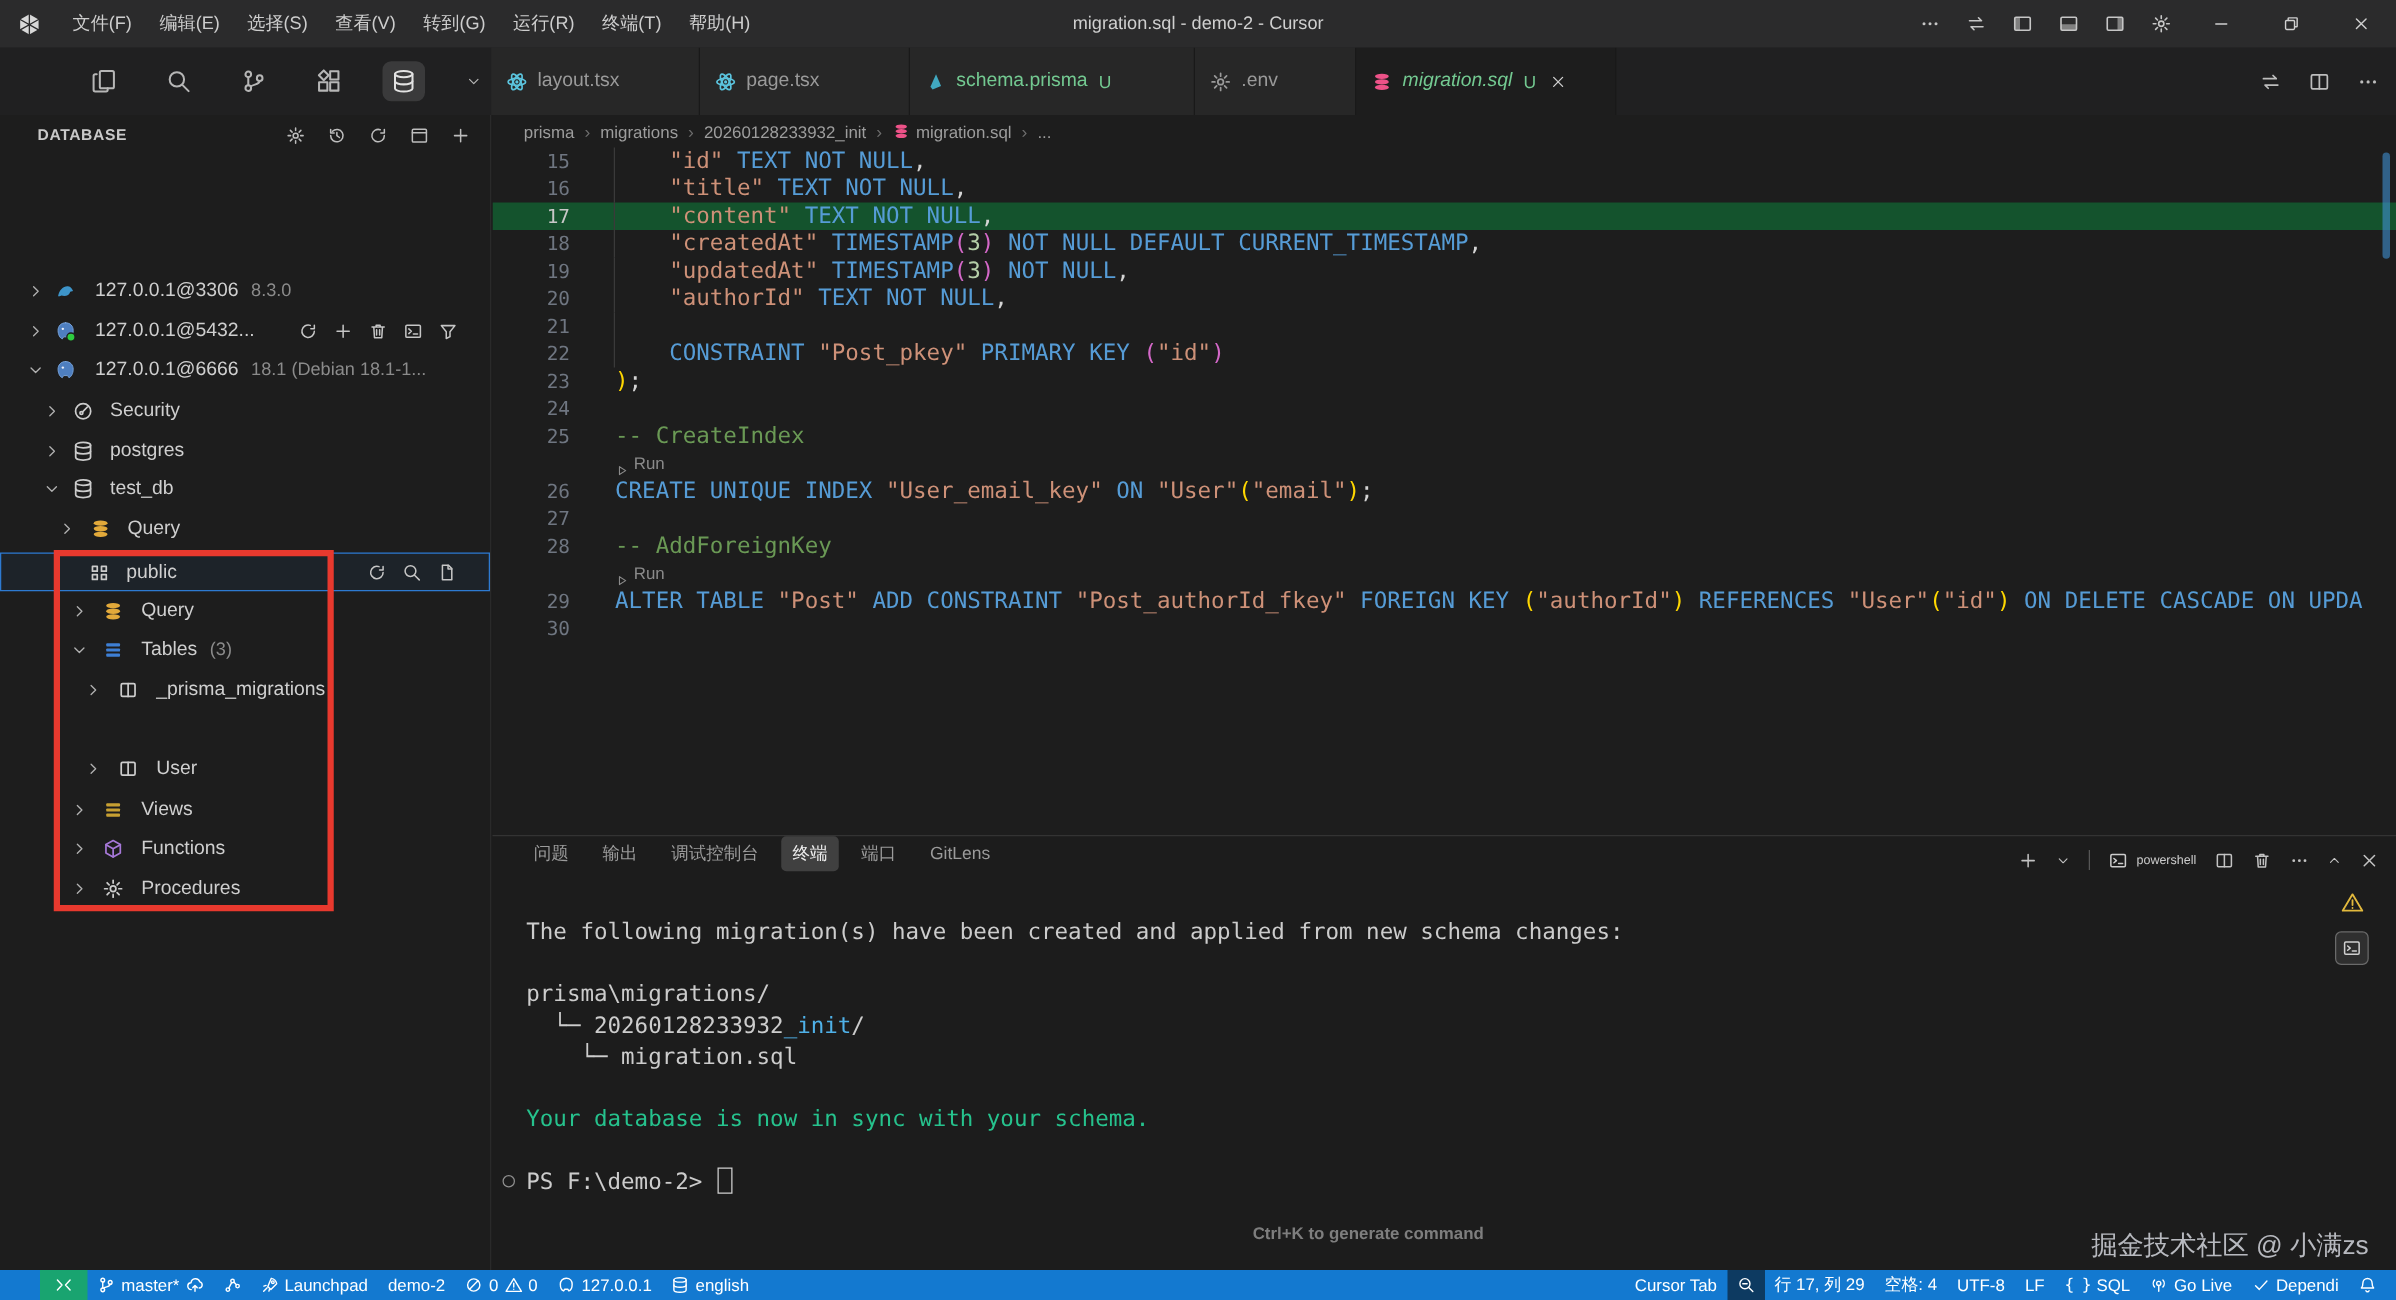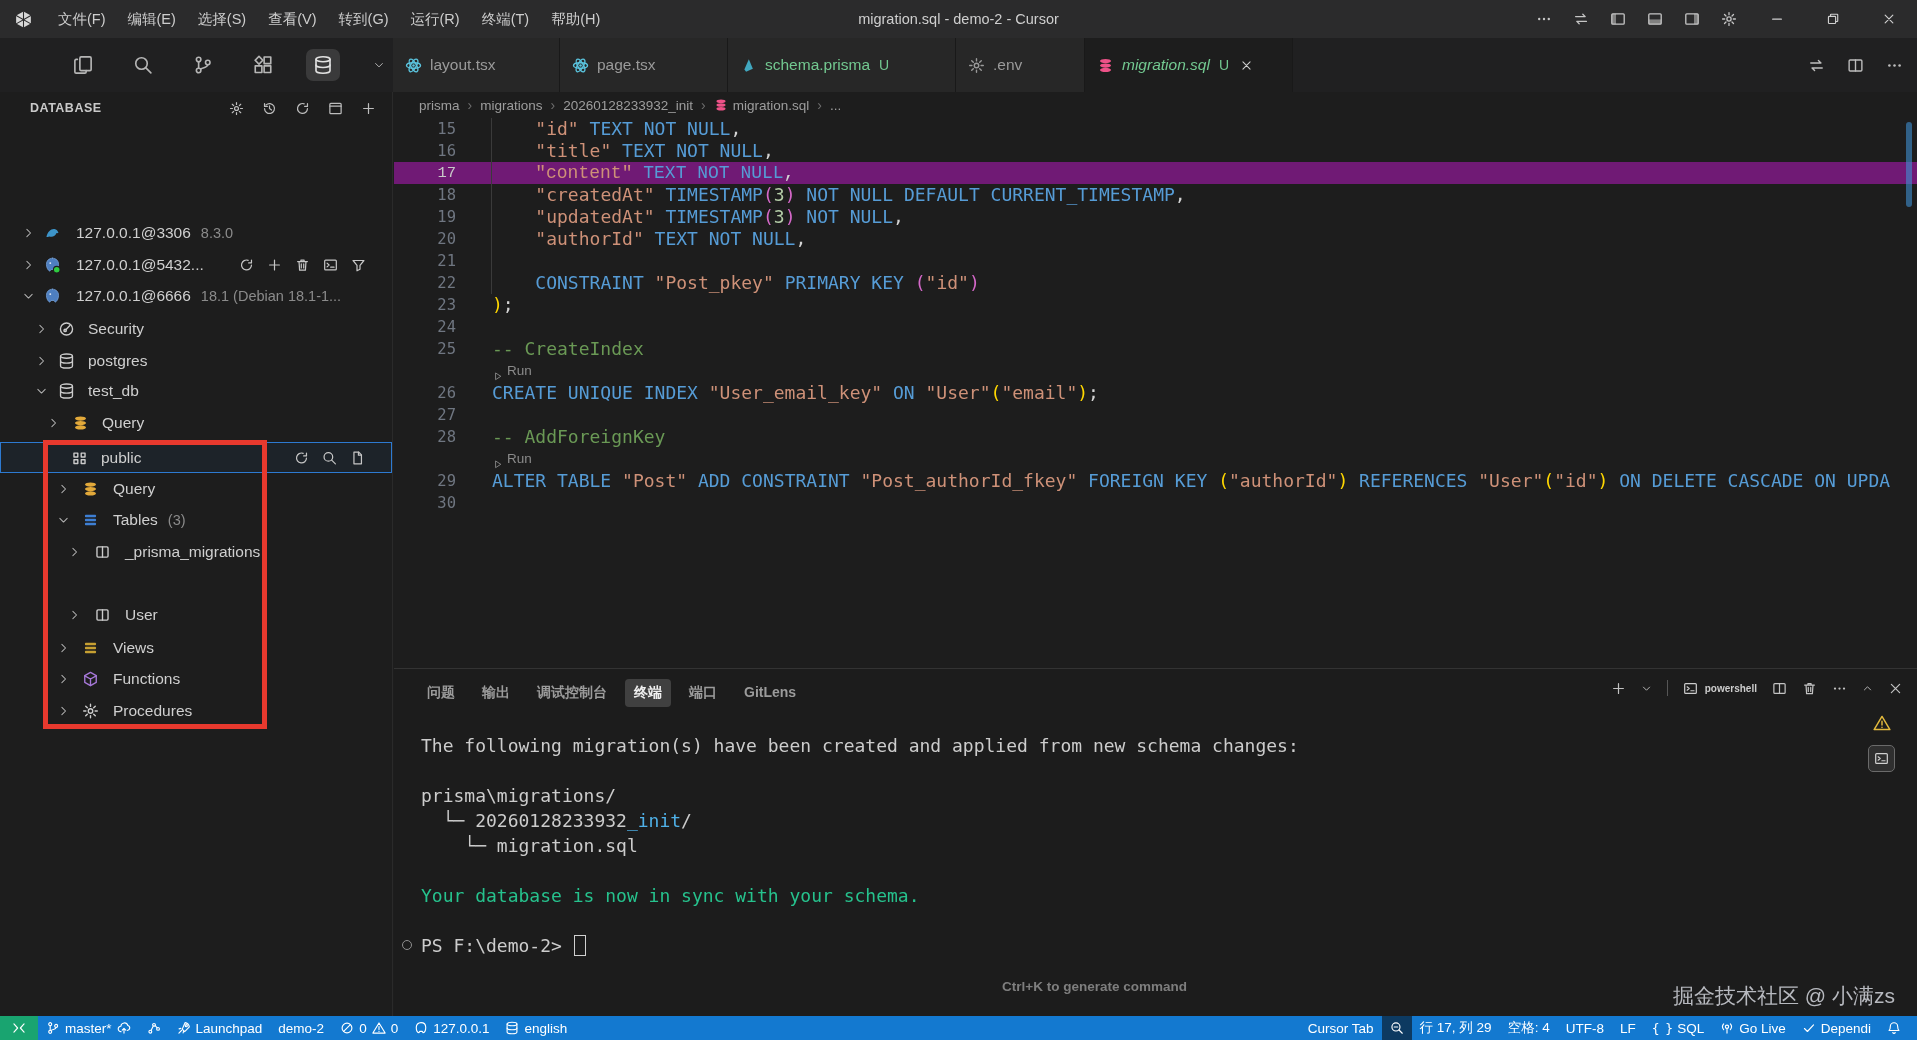--- a/index.html
+++ b/index.html
@@ -54,34 +54,34 @@
   .redbox{position:absolute;z-index:5;border:5px solid #e8392e;box-sizing:border-box;pointer-events:none;}
 
   
   .editor{position:absolute;left:394px;top:92px;width:1523px;height:576px;background:#1d1d1d;overflow:hidden;}
   .breadcrumb{height:26px;display:flex;align-items:center;padding-left:25px;font-size:13.5px;color:#9d9d9d;gap:8px;}
   .bsep{color:#6d6d6d;font-size:14px;}
   .bitem{display:flex;align-items:center;gap:5px;white-space:nowrap;}
   .code{position:absolute;top:26px;left:0;right:0;bottom:0;
         font-family:"DejaVu Sans Mono","Liberation Mono",monospace;font-size:18px;}
   .cl{display:flex;height:22px;line-height:22px;white-space:pre;}
-  .cl.cur{background:#701a75;font-family:Liberation Mono, monospace;}
+  .cl.cur{background:#14532d;}
   .ln{flex:none;width:62px;text-align:right;font-size:15.5px;color:#6f7681;}
   .cl.cur .ln{color:#c8c8c8;}
   .lc{flex:1;position:relative;padding-left:36px;}
   .gl{position:absolute;left:35px;top:0;height:100%;width:1px;background:#3a3a3a;}
   .code .d{color:#d4d4d4}.code .s{color:#ce9178}.code .k{color:#569cd6}.code .c{color:#6a9955}
   .code .p1{color:#ffd700}.code .p2{color:#d468c8}.code .n{color:#b5cea8}
   .runline .lc{font-family:"Liberation Sans",sans-serif;font-size:13.5px;color:#8a8a8a;}
   .runbtn{display:inline-flex;align-items:flex-end;gap:4px;}
   .scrollchip{position:absolute;right:5px;top:30px;width:6px;height:85px;background:#3f8fd0;opacity:.6;border-radius:3px;}
 
   
   .panel{position:absolute;left:394px;top:668px;width:1523px;height:348px;background:#1c1c1c;border-top:1px solid #333;box-sizing:border-box;}
-  .pheader{height:38px;display:flex;align-items:flex-end;padding-left:24px;position:relative;font-weight:bold;}
+  .pheader{height:38px;display:flex;align-items:flex-start;padding-left:24px;position:relative;}
   .ptab{font-size:14px;color:#9b9b9b;padding:5px 9px;margin-right:9px;border-radius:4px;white-space:nowrap;}
   .ptab.active{background:#404040;color:#efefef;}
   .pactions{position:absolute;right:14px;top:0;height:38px;display:flex;align-items:center;gap:15px;color:#c2c2c2;}
   .pbtn{display:flex;align-items:center;}
   .pdiv{width:1px;height:16px;background:#565656;}
   .pshell{display:flex;align-items:center;gap:7px;font-size:10px;color:#cccccc;}
   .pterm{position:absolute;top:64px;left:27px;right:60px;font-family:"DejaVu Sans Mono","Liberation Mono",monospace;
          font-size:18px;color:#cccccc;}
   .tl{height:25px;line-height:25px;white-space:pre;position:relative;}
   .seg{color:#cccccc}.seg.tb{color:#4fb1e8}.seg.tg{color:#26c28d}
@@ -91,21 +91,21 @@
   .stripwarn{position:absolute;right:26px;top:44px;color:#e2b93d;}
   .stripterm{position:absolute;right:22px;top:76px;width:27px;height:27px;border:1px solid #6a6a6a;border-radius:5px;
              background:#2f2f2f;display:flex;align-items:center;justify-content:center;color:#d0d0d0;box-sizing:border-box;}
 
   
   .statusbar{position:absolute;left:0;bottom:0;width:100%;height:24px;background:#1379d0;display:flex;
              align-items:center;font-size:13.5px;color:#fff;z-index:10;}
   .remote{width:38px;height:24px;background:#19a470;display:flex;align-items:center;justify-content:center;flex:none;}
   .sitem{display:flex;align-items:center;gap:5px;padding:0 8px;height:24px;white-space:nowrap;}
   .sitem.boxed{background:#0d3a61;}
-  .sbleft{display:flex;align-items:center;height:24px;}
+  .sbleft{display:flex;align-items:center;height:24px;padding-left:32px;}
   .sbright{margin-left:auto;display:flex;align-items:center;height:24px;padding-right:8px;}
   .braces-ic{font-family:"DejaVu Sans Mono",monospace;font-size:13px;letter-spacing:-1px;}
 
   .watermark{position:absolute;right:22px;bottom:30px;font-size:21px;color:rgba(210,213,220,.85);z-index:11;}
 </style>
 </head>
 <body>
 
 <div id="app">
 

